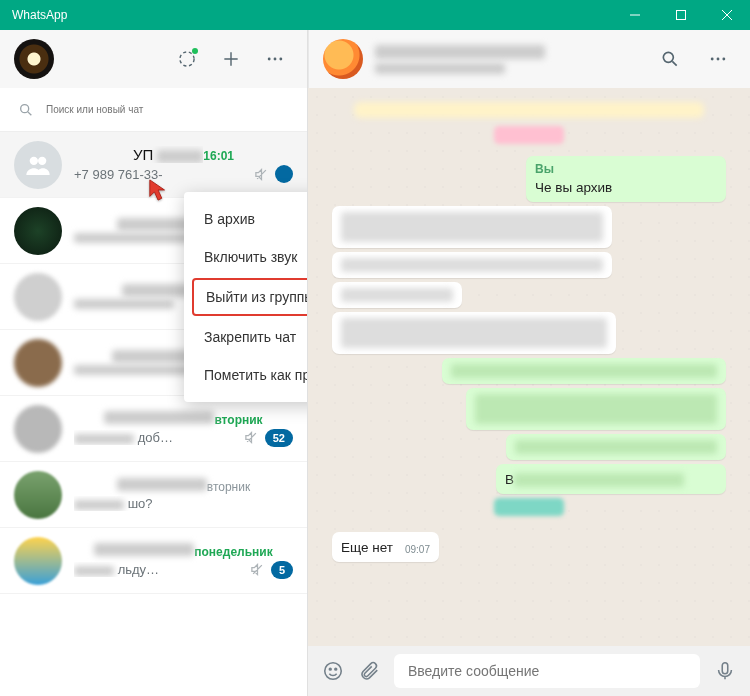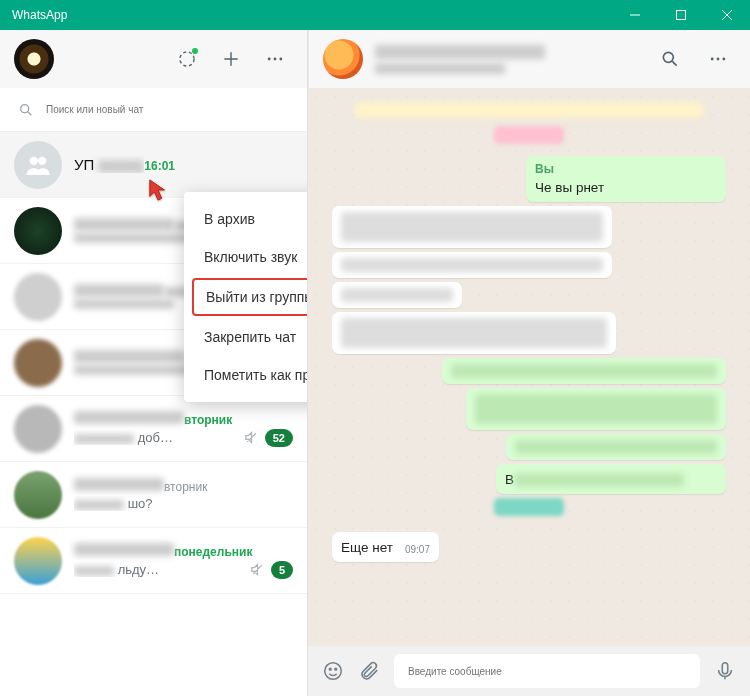--- a/index.html
+++ b/index.html
@@ -26,29 +26,29 @@
   .search-row { height: 44px; background: #fff; display: flex; align-items: center; padding: 0 12px; border-bottom: 1px solid #eee; }
   .search-row .sicon { color: #9aa3a9; margin: 0 12px 0 6px; display: flex; }
   .search-row input { border: none; outline: none; font-size: 10px; color: #5f6a71; width: 100%; background: transparent; }
 
   .chatlist { flex: 1; overflow: hidden; position: relative; }
   .chat-item { display: flex; align-items: center; padding: 8px 14px; gap: 12px; border-bottom: 1px solid #f2f2f2; height: 66px; position: relative; }
   .chat-item.active { background: #f5f5f5; }
   .chat-item .av { width: 48px; height: 48px; border-radius: 50%; background: #d8dde0; flex-shrink: 0; display: flex; align-items: center; justify-content: center; color: #fff; }
   .chat-item .av svg { width: 30px; height: 30px; }
   .chat-item .body { flex: 1; min-width: 0; }
-  .chat-item .line1 { display: flex; justify-content: flex-start; align-items: baseline; }
+  .chat-item .line1 { display: flex; justify-content: center; align-items: baseline; }
   .chat-item .name { font-size: 15px; color: #111; white-space: nowrap; overflow: hidden; text-overflow: ellipsis; }
   .chat-item .time { font-size: 12px; color: #1fa855; font-weight: 600; }
   .chat-item .time.grey { color: #8b959b; font-weight: 400; }
   .chat-item .line2 { display: flex; justify-content: space-between; align-items: center; margin-top: 2px; }
   .chat-item .preview { font-size: 13px; color: #6b7378; white-space: nowrap; overflow: hidden; text-overflow: ellipsis; }
   .meta { display: flex; align-items: center; gap: 6px; }
   .mute { color: #aeb4b8; display: flex; }
-  .badge { background: #15803d; color: #fff; font-size: 11px; font-weight: 600; border-radius: 10px; min-width: 18px; height: 18px; padding: 0 8px; display: flex; align-items: center; justify-content: center; }
+  .badge { background: #0369a1; color: #fff; font-size: 11px; font-weight: 600; border-radius: 10px; min-width: 18px; height: 18px; padding: 0 8px; display: flex; align-items: center; justify-content: center; }
 
   .blur-a { filter: blur(3px); background: #ccc; border-radius: 3px; }
   .blur-a.med { height: 13px; }
   .blur-a.sm { height: 10px; }
 
   
   .ctxmenu { position: absolute; top: 60px; left: 184px; width: 252px; background: #fff; border-radius: 4px; box-shadow: 0 4px 18px rgba(0,0,0,0.22); padding: 8px 0; z-index: 30; }
   .ctxmenu .mi { padding: 11px 20px; font-size: 14px; color: #333; }
   .ctxmenu .mi.hl { border: 2px solid #e03b2f; border-radius: 4px; margin: 2px 8px; padding: 9px 12px; }
 
@@ -78,21 +78,21 @@
   .bubble.out { background: #d9fdd3; margin-left: auto; }
   .bubble.in  { background: #fff; }
   .bubble .btxt { font-size: 13.5px; color: #222; }
   .bubble .btime { font-size: 10px; color: #7e8b90; margin-left: 12px; float: right; margin-top: 6px; }
   .bubble .auth { font-size: 12px; font-weight: 600; color: #4aa36b; margin-bottom: 2px; }
   .blurblock { background: #ddd; filter: blur(3px); border-radius: 3px; }
 
   
   .composer { height: 50px; background: #f1f1f1; display: flex; align-items: center; padding: 0 14px; gap: 14px; }
   .composer .cicon { color: #74808a; display: flex; }
-  .composer input { flex: 1; height: 34px; border: none; border-radius: 6px; background: #fff; padding: 0 14px; font-size: 10px; color: #6b7378; outline: none; }
+  .composer input { flex: 1; height: 34px; border: none; border-radius: 6px; background: #fff; padding: 0 14px; font-size: 14px; color: #6b7378; outline: none; }
 </style>
 </head>
 <body>
 
 <div class="titlebar">
   <span>WhatsApp</span>
   <div class="spacer"></div>
   <div class="winbtn">
     <svg viewBox="0 0 10 10">
         <path d="M0 5h10" stroke="currentColor" stroke-width="1"></path>
@@ -154,20 +154,31 @@
               <circle cx="13" cy="13" r="5"></circle>
               <circle cx="23" cy="13" r="5"></circle>
               <path d="M4 30c0-5 5-8 9-8s9 3 9 8z"></path>
               <path d="M16 30c0-5 4-8 8-8s8 3 8 8z"></path>
             </svg>
         </div>
         <div class="body">
           <div class="line1">
             <span class="name"><span>УП</span><span class="blur-a med" style="display:inline-block;width:46px;margin-left:4px;vertical-align:middle"></span></span>
             <span class="time">16:01</span>
+          </div>
+          <div class="line2">
+            <span class="preview">+7 989 761-33-</span>
+            <span class="meta">
+              <span class="mute">
+                  <svg width="15" height="15" viewBox="0 0 24 24" fill="currentColor">
+                    <path d="M3 9v6h4l5 5V4L7 9H3zM19 5l-14 14" stroke="currentColor" stroke-width="2" fill="none"></path>
+                  </svg>
+                </span>
+              <span class="badge" style="min-width:18px"></span>
+            </span>
           </div>
         </div>
       </div>
 
       <div class="chat-item">
         <div class="av" style="background:radial-gradient(circle,#1d4227,#0b1a10)"></div>
         <div class="body">
           <div class="line1">
               <span class="name blur-a med" style="width:100px"></span>
               <span class="time grey blur-a sm" style="width:34px"></span>
@@ -297,21 +308,21 @@
       </div>
     </div>
 
     <div class="conv">
       <div style="text-align:center"><span class="blur-a" style="display:inline-block;width:350px;height:16px;border-radius:6px;background:#fff3c8"></span></div>
 
       <div class="day-pill"><span class="pink"></span></div>
 
       <div class="bubble out" style="width:200px">
         <div class="auth">Вы</div>
-        <span class="btxt">Че вы рнет</span>
+        <span class="btxt">Че вы архив</span>
       </div>
 
       <div class="bubble in" style="width:280px">
           <div class="blurblock" style="height:30px"></div>
         </div>
       <div class="bubble in" style="width:280px">
           <div class="blurblock" style="height:14px"></div>
         </div>
       <div class="bubble in" style="width:130px">
           <div class="blurblock" style="height:14px"></div>

